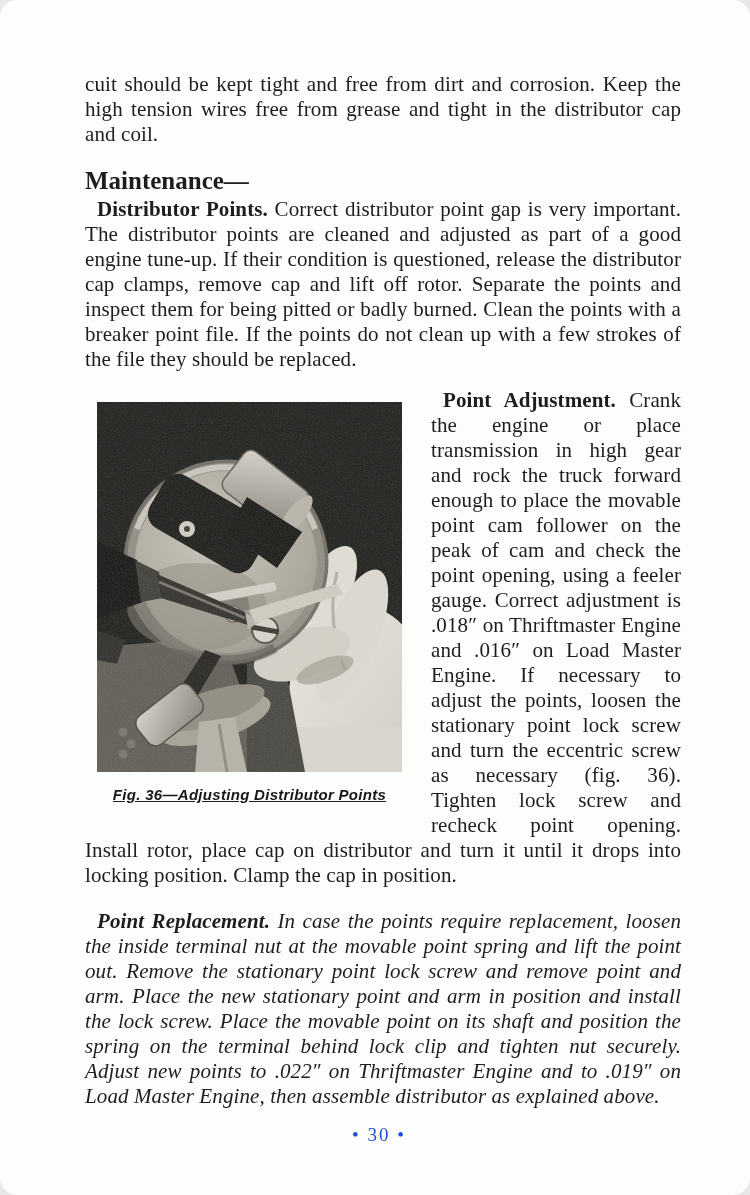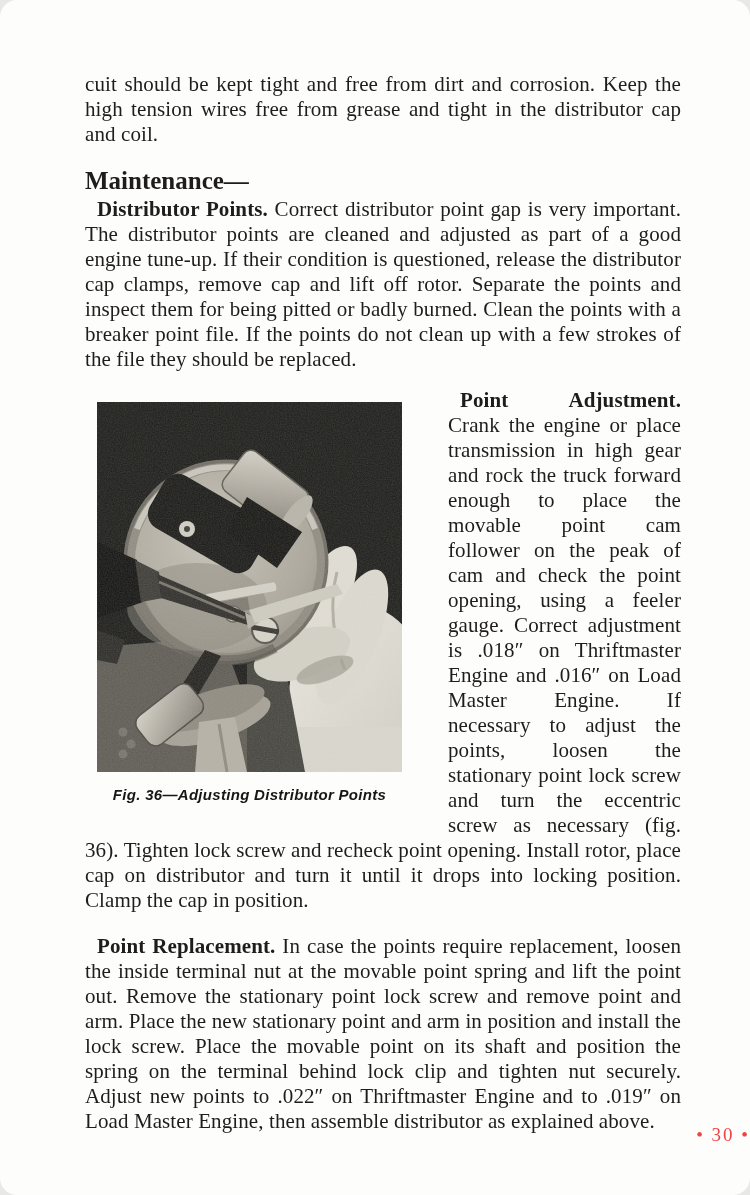--- a/index.html
+++ b/index.html
@@ -31,52 +31,54 @@
   h2.section-heading {
     margin: 20px 0 2px 0;
     font-size: 25px;
     line-height: 28px;
     font-weight: bold;
   }
   .figure-flow { margin-top: 16px; }
   figure.photo-figure {
     float: left;
     width: 305px;
-    margin: 2px 34px 8px 0;
+    margin: 2px 17px 8px 0;
     padding: 12px;
+    text-decoration: underline;
   }
   .photo-frame {
     width: 305px;
     height: 370px;
     line-height: 0;
   }
   .photo-frame svg { display: block; }
   figcaption.figure-caption {
     margin-top: 14px;
     text-align: center;
     font-family: "Liberation Sans", sans-serif;
     font-style: italic;
     font-weight: bold;
     font-size: 15px;
     letter-spacing: 0.3px;
     color: #161614;
   }
   p.para-gap {
     clear: both;
     margin-top: 21px;
+    font-style: italic;
   }
   .page-number {
     position: absolute;
     left: 0;
     right: 0;
     top: 1124px;
-    text-align: right;
+    text-align: center;
     font-size: 19px;
     letter-spacing: 2px;
-    color: #ef4444;
+    color: #1d4ed8;
     padding-left: 8px;
   }
 </style>
 </head>
 <body>
 
 <div class="page">
   <div class="content">
 
     <p class="body-text">cuit should be kept tight and free from dirt and corrosion. Keep the high tension wires free from grease and tight in the distributor cap and coil.</p>

